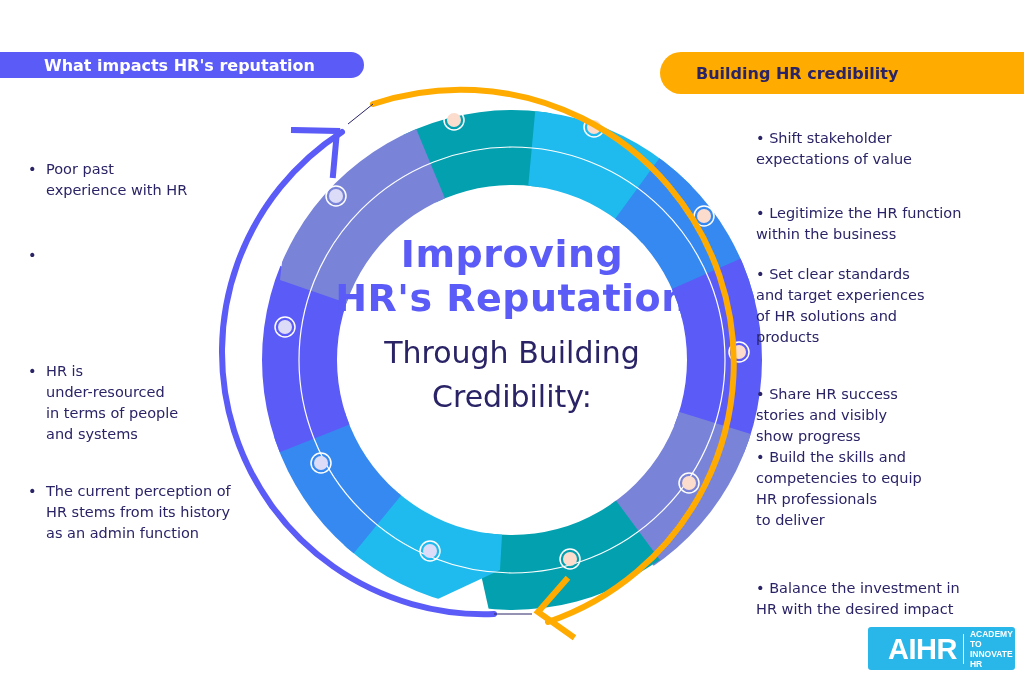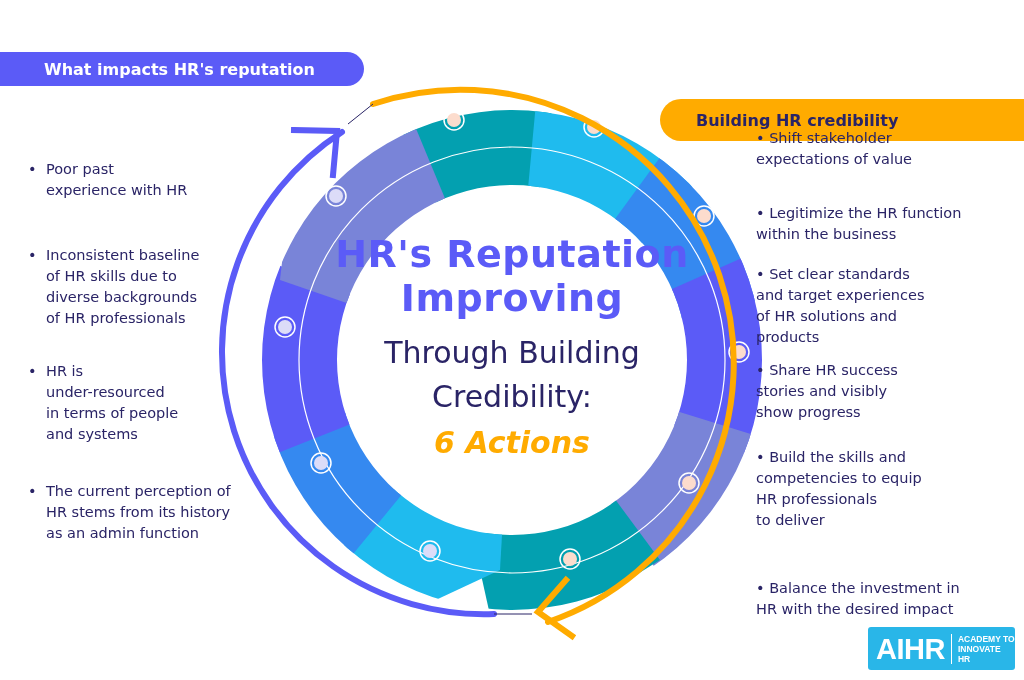--- a/index.html
+++ b/index.html
@@ -1,40 +1,40 @@
 <!DOCTYPE html>
 <html><head>
 <meta charset="utf-8">
 <style>
   html, body { margin:0; padding:0; }
   body { width:1024px; height:680px; background:#ffffff; position:relative; overflow:hidden;
          font-family:"DejaVu Sans", sans-serif; color:#2a2466; }
-  .pill-left { position:absolute; left:0; top:52px; width:364px; height:34px; background:#5b5bf7;
+  .pill-left { position:absolute; left:0; top:52px; width:364px; height:26px; background:#5b5bf7;
                border-radius:0 21px 21px 0; color:#fff; font-weight:bold; font-size:16px;
                display:flex; align-items:center; padding-left:44px; box-sizing:border-box; }
   .pill-right { position:absolute; left:660px; top:52px; width:364px; height:42px; background:#ffab00;
                 border-radius:21px 0 0 21px; color:#2a2466; font-weight:bold; font-size:16px;
-                display:flex; align-items:center; padding-left:36px; box-sizing:border-box;margin-top:47px; }
+                display:flex; align-items:center; padding-left:36px; box-sizing:border-box; }
   .list-left { position:absolute; left:28px; top:0; width:240px; }
   .list-left .item { position:absolute; left:0; width:240px; font-size:14.5px; line-height:21px;
                      padding-left:18px; box-sizing:border-box; }
   .list-left .item .bul { position:absolute; left:0; top:0; }
   .list-right { position:absolute; right:28px; top:0; width:240px; }
   .list-right .item { position:absolute; right:0; width:240px; font-size:14.5px; line-height:21px;
                       text-align:left; white-space:pre-line; }
   .list-left .item .txt { white-space:pre-line; }
   .ring { position:absolute; left:0; top:0; }
   .center-title { position:absolute; left:312px; top:232px; width:400px; text-align:center; }
   .t1 { color:#5b5bf7; font-weight:bold; font-size:38px; line-height:44px; letter-spacing:0.5px; }
   .t2 { color:#2a2466; font-size:30px; line-height:36px; margin-top:15px; }
   .t3 { color:#ffab00; font-weight:bold; font-style:italic; font-size:30px; line-height:36px; margin-top:10px; }
   .logo { position:absolute; left:868px; top:627px; width:147px; height:43px; background:#29b6e8;
           border-radius:3px; display:flex; align-items:center; color:#fff; }
   .logo .mark { font-family:"Liberation Sans", sans-serif; font-weight:bold; font-size:29px;
-                padding-left:8px; padding-right:6px; border-right:1.5px solid #fff; line-height:30px; letter-spacing:-0.5px; }
+                padding-left:20px; padding-right:6px; border-right:1.5px solid #fff; line-height:30px; letter-spacing:-0.5px; }
   .logo .tag { font-family:"Liberation Sans", sans-serif; font-weight:bold; font-size:8.5px; line-height:10px;
                padding-left:6px; white-space:pre-line; }
 </style>
 </head>
 <body>
 
 <svg class="ring" width="1024" height="680" viewBox="0 0 1024 680">
   <defs>
     <clipPath id="ringclip">
       <path d="M512,110 a250,250 0 1,0 0.01,0 Z M512,185 a175,175 0 1,1 -0.01,0 Z" fill-rule="evenodd"></path>
@@ -96,24 +96,20 @@
 </div>
 
 <div class="list-left">
   <div class="item" style="top:159px">
     <span class="bul">•</span>
     <span class="txt">Poor past
 experience with HR</span>
   </div>
   <div class="item" style="top:245px">
     <span class="bul">•</span>
-    <span class="txt">Inconsistent baseline
-of HR skills due to
-diverse backgrounds
-of HR professionals</span>
   </div>
   <div class="item" style="top:361px">
     <span class="bul">•</span>
     <span class="txt">HR is
 under-resourced
 in terms of people
 and systems</span>
   </div>
   <div class="item" style="top:481px">
     <span class="bul">•</span>
@@ -125,36 +121,35 @@
 
 <div class="list-right">
   <div class="item" style="top:128px">•  Shift stakeholder
 expectations of value</div>
   <div class="item" style="top:203px">•  Legitimize the HR function
 within the business</div>
   <div class="item" style="top:264px">•  Set clear standards
 and target experiences
 of HR solutions and
 products</div>
-  <div class="item" style="top:360px">•  Share HR success
+  <div class="item" style="top:384px">•  Share HR success
 stories and visibly
 show progress</div>
   <div class="item" style="top:447px">•  Build the skills and
 competencies to equip
 HR professionals
 to deliver</div>
   <div class="item" style="top:578px">•  Balance the investment in
 HR with the desired impact</div>
 </div>
 
 <div class="center-title">
+  <div class="t1">Improving</div>
   <div class="t1">HR's Reputation</div>
-  <div class="t1">Improving</div>
   <div class="t2">Through Building</div>
   <div class="t2" style="margin-top:8px">Credibility:</div>
-  <div class="t3">6 Actions</div>
 </div>
 
 <div class="logo">
   <span class="mark">AIHR</span>
   <span class="tag">ACADEMY TO
 INNOVATE HR</span>
 </div>
 
 </body></html>

